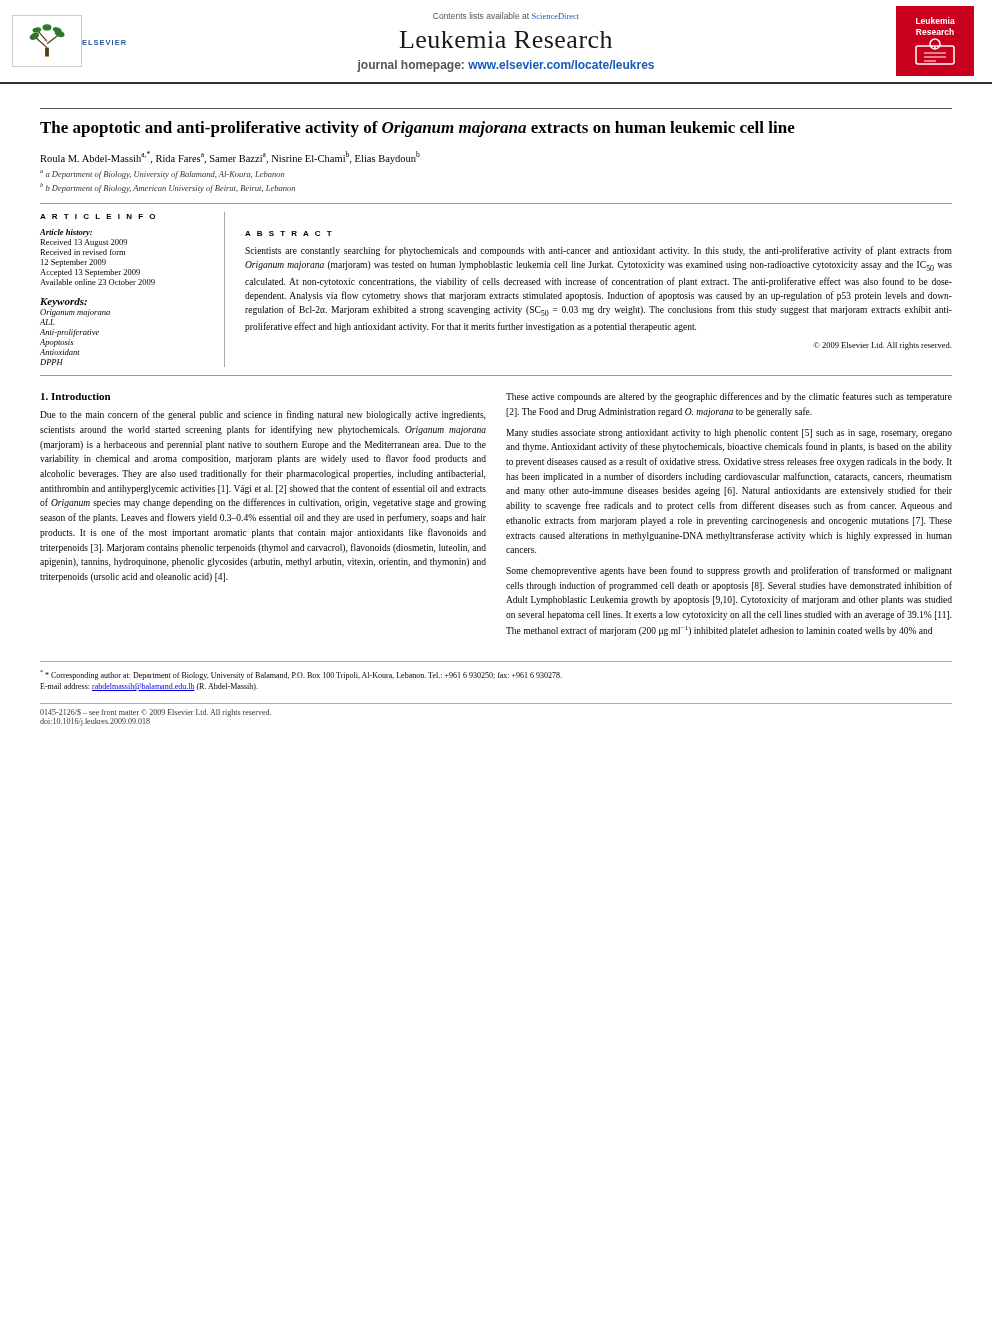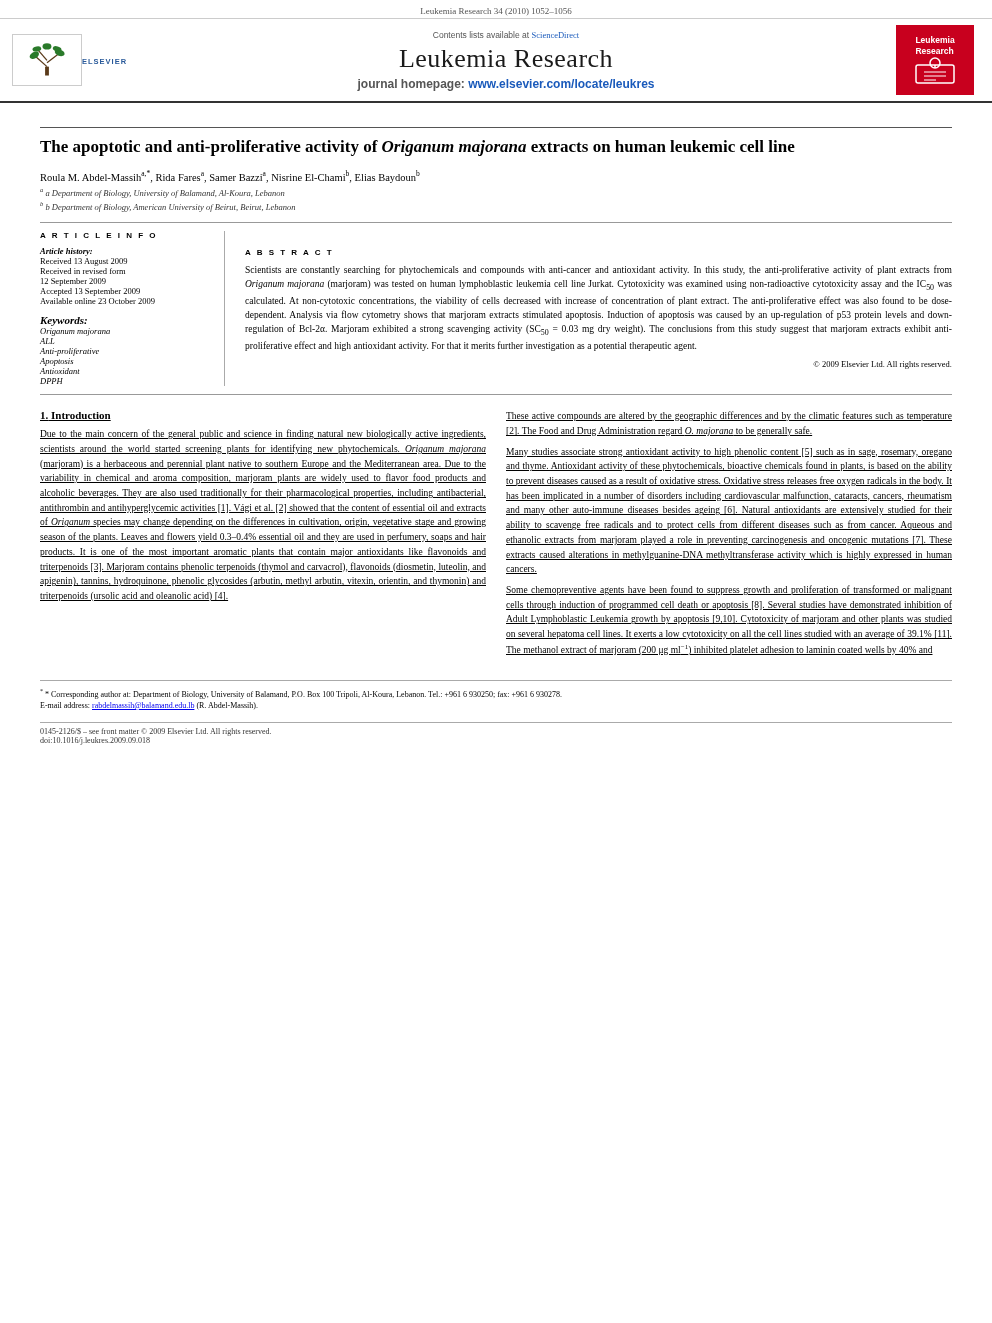--- a/index.html
+++ b/index.html
@@ -112,21 +112,21 @@
       display: flex;
       flex-direction: column;
       align-items: center;
       justify-content: center;
       padding: 4px;
     }
     .journal-logo-title {
       font-size: 8.5px;
       font-weight: bold;
       color: #fff;
-      text-align: left;
+      text-align: center;
       font-family: Arial, sans-serif;
       line-height: 1.3;
     }
 
     
     .article-content {
       padding: 16px 40px 16px 40px;
     }
 
     
@@ -222,21 +222,20 @@
       color: #000;
     }
 
     
     .body-section {
       margin-top: 14px;
     }
     .body-columns {
       display: flex;
       gap: 20px;
-      text-decoration: underline;
     }
     .body-col {
       flex: 1;
     }
 
     .section-title {
       font-size: 11px;
       font-weight: bold;
       margin-bottom: 6px;
       color: #000;
@@ -273,23 +272,20 @@
     }
 
     
     .tree-svg { width: 38px; height: 38px; }
   </style>
 </head>
 <body>
 
 <div class="page">
 
-  <div class="top-bar">
-    <span>Leukemia Research 34 (2010) 1052–1056</span>
-  </div>
 
   <div class="journal-header">
 
     <div class="journal-header-left">
       <div class="elsevier-logo">
         <div class="elsevier-logo-box">
           <svg class="tree-svg" viewBox="0 0 60 55" xmlns="http://www.w3.org/2000/svg">
 
             <rect x="27" y="38" width="6" height="14" fill="#5a3a1a"></rect>
 

